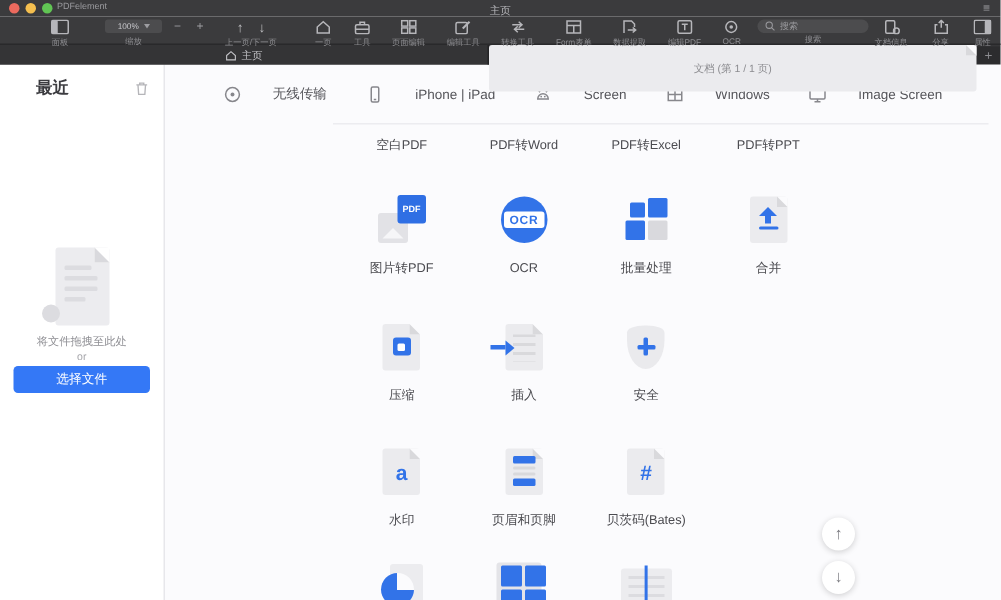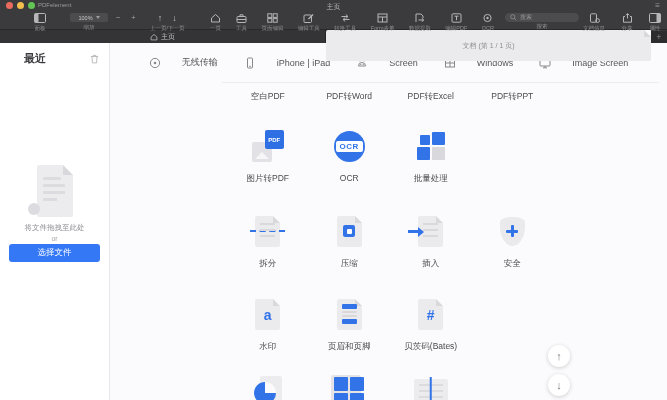--- a/index.html
+++ b/index.html
@@ -410,31 +410,35 @@
       <div class="icon-wrap">
           <div class="batch">
             <i class="small"></i>
             <i></i>
             <i></i>
             <i class="gray"></i>
           </div>
         </div>
       <span class="cap">批量处理</span>
     </div>
+    <div class="cell">
+      <div class="icon-wrap">
+          <div class="doc">
+        <div class="merge-glyph">
+              <i class="tri"></i>
+              <i class="stem"></i>
+              <i class="bar"></i>
+            </div>
+      </div>
+        </div>
+      <span class="cap">合并</span>
+    </div>
   </div>
 
   <div class="grid-row" style="top:170px">
-    <div class="cell">
-      <div class="icon-wrap">
-          <div class="doc lined">
-            <div class="split-line"></div>
-          </div>
-        </div>
-      <span class="cap">拆分</span>
-    </div>
     <div class="cell">
       <div class="icon-wrap">
           <div class="doc">
             <div class="cmp-box">
               <i></i>
             </div>
           </div>
         </div>
       <span class="cap">压缩</span>
     </div>

